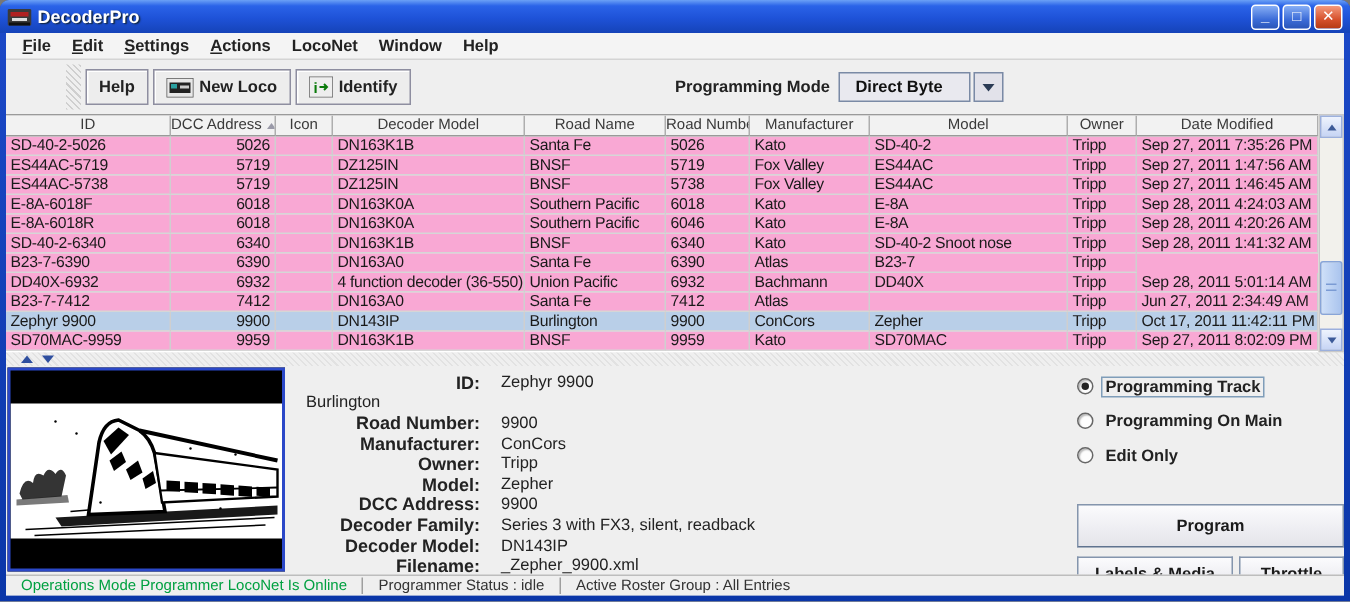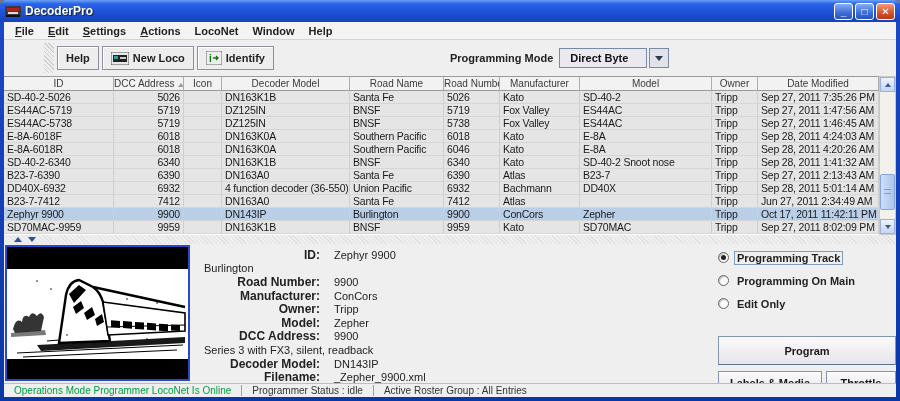--- a/index.html
+++ b/index.html
@@ -72,21 +72,21 @@
     position:absolute; left:0; top:54px; width:875px; height:159px;
     border-top:1px solid #9a9a9a; background:#fff; overflow:hidden;
   }
   #thead { display:flex; height:14px; }
   .th {
     background:#f2f2f2; border-right:1px solid #aeaeae; border-bottom:1px solid #9a9a9a;
     font-size:10px; color:#3a3a3a; text-align:center; line-height:13px;
     overflow:hidden; white-space:nowrap; flex:0 0 auto;
   }
   .sort-arrow { display:inline-block; width:0; height:0; border-left:3px solid transparent; border-right:3px solid transparent; border-bottom:4px solid #9a9aa8; margin-left:3px; }
-  .tr { display:flex; height:13px; background:#e5e5e5; }
+  .tr { display:flex; height:13px; background:#f9a8d4; }
   .tr.selected { background:var(--sel,#b9cfe8); }
   .td {
     font-size:10.5px; letter-spacing:-0.2px; color:#1a1a1a; line-height:12px;
     padding:0 3px; border-right:1px solid #cfcfcf; border-bottom:1px solid #d6d6d6;
     overflow:hidden; white-space:nowrap; flex:0 0 auto;
   }
   .td.num { text-align:right; }
   .c0{width:110px}.c1{width:70px}.c2{width:38px}.c3{width:128px}.c4{width:94px}
   .c5{width:56px}.c6{width:80px}.c7{width:132px}.c8{width:46px}.c9{width:121px}
   
@@ -307,21 +307,20 @@
           <div class="tr">
             <div class="td c0">B23-7-6390</div>
             <div class="td c1 num">6390</div>
             <div class="td c2"></div>
             <div class="td c3">DN163A0</div>
             <div class="td c4">Santa Fe</div>
             <div class="td c5">6390</div>
             <div class="td c6">Atlas</div>
             <div class="td c7">B23-7</div>
             <div class="td c8">Tripp</div>
-            <div class="td c9">Sep 27, 2011 2:13:43 AM</div>
           </div>
           <div class="tr">
             <div class="td c0">DD40X-6932</div>
             <div class="td c1 num">6932</div>
             <div class="td c2"></div>
             <div class="td c3">4 function decoder (36-550)</div>
             <div class="td c4">Union Pacific</div>
             <div class="td c5">6932</div>
             <div class="td c6">Bachmann</div>
             <div class="td c7">DD40X</div>
@@ -454,20 +453,21 @@
           </div>
           <div class="drow">
             <span class="dlabel">Model:</span>
             <span class="dvalue">Zepher</span>
           </div>
           <div class="drow">
             <span class="dlabel">DCC Address:</span>
             <span class="dvalue">9900</span>
           </div>
           <div class="drow">
+            <span class="dlabel">Decoder Family:</span>
             <span class="dvalue">Series 3 with FX3, silent, readback</span>
           </div>
           <div class="drow">
             <span class="dlabel">Decoder Model:</span>
             <span class="dvalue">DN143IP</span>
           </div>
           <div class="drow">
             <span class="dlabel">Filename:</span>
             <span class="dvalue">_Zepher_9900.xml</span>
           </div>

